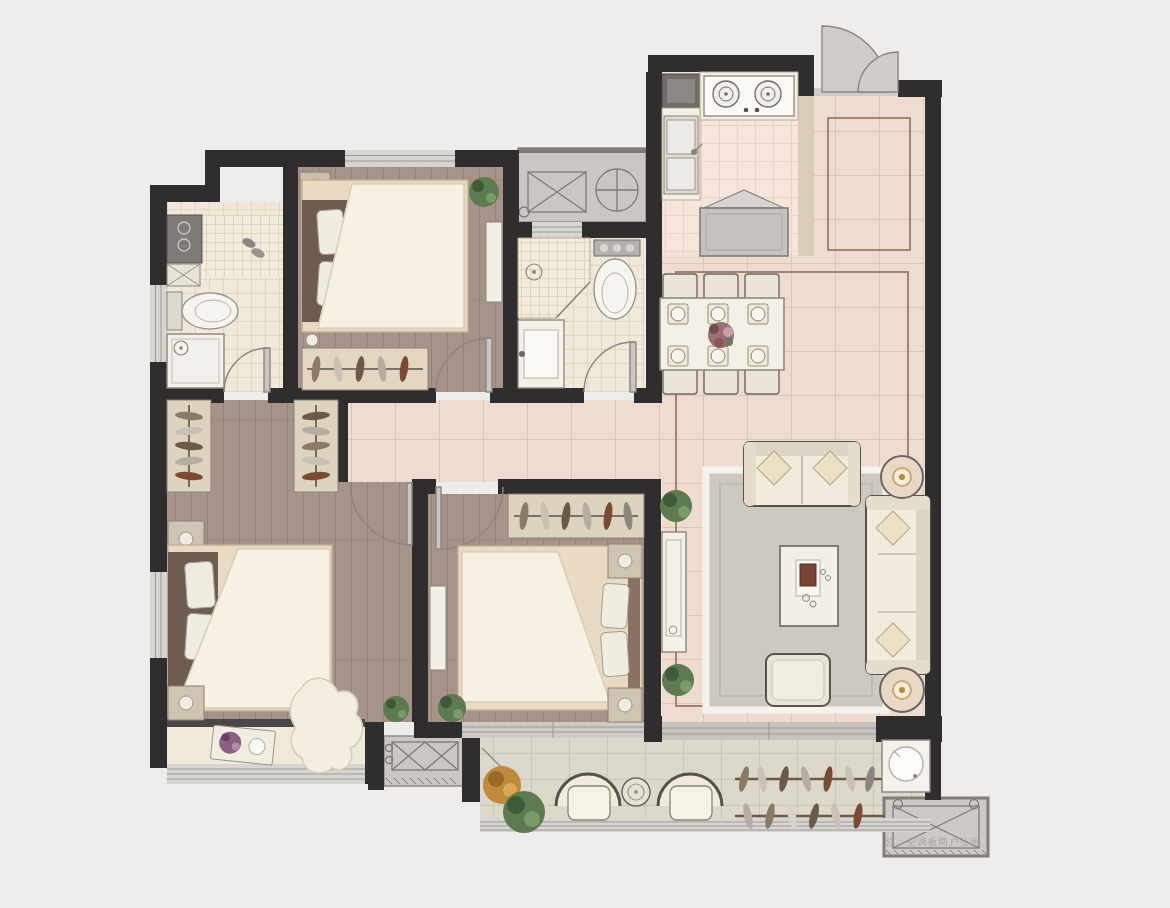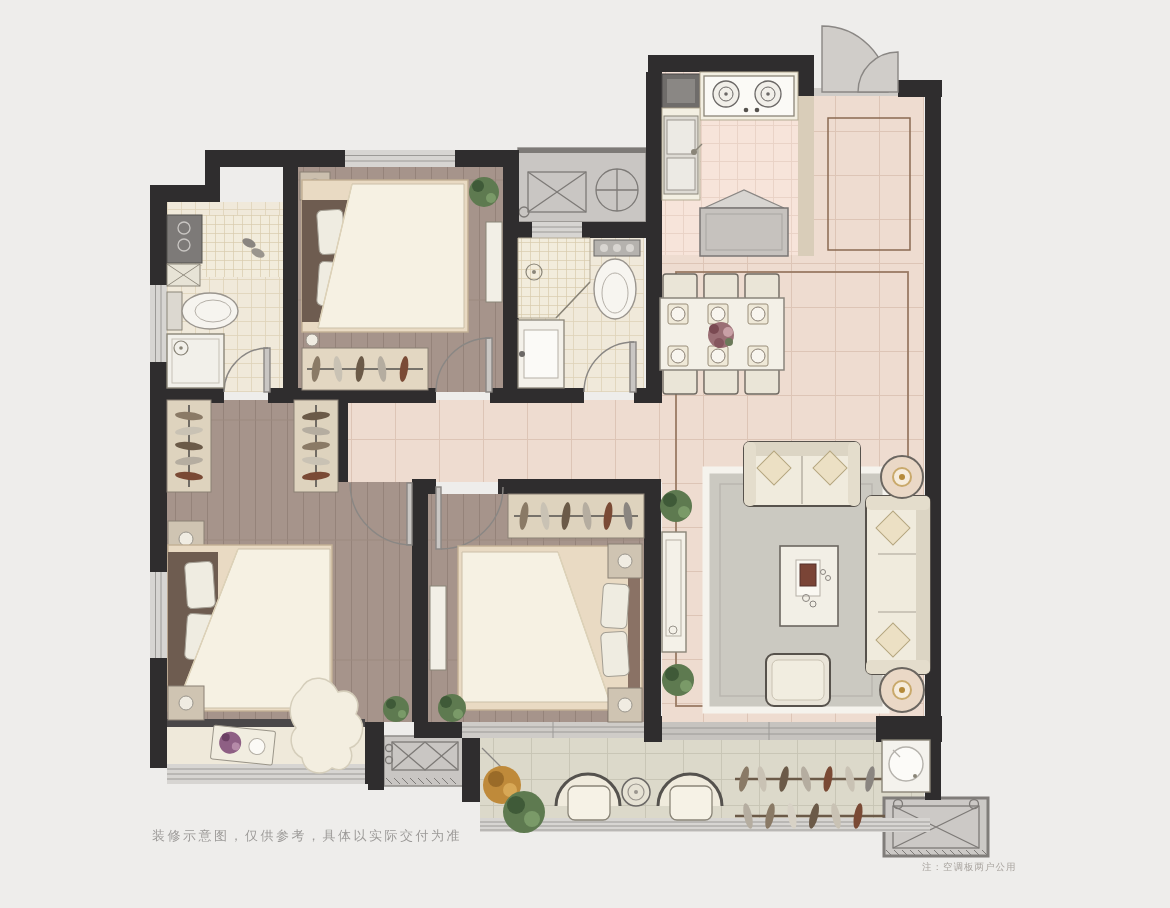--- a/index.html
+++ b/index.html
@@ -15,21 +15,21 @@
   .wall{fill:var(--wall);}
   .win{fill:#d7d5d2;}
   .winline{stroke:#9c9a97;stroke-width:1;}
   .creamf{fill:var(--cream);}
   .outl{stroke:#57524c;stroke-width:2;}
   .plat{fill:var(--platform);stroke:#8f8c89;stroke-width:1.5;}
   .pline{stroke:#7d7a77;stroke-width:1.3;fill:none;}
   .plant{fill:var(--green);}
   .caption{position:absolute;color:var(--caption);}
   #disclaimer{left:152px;top:827px;font-size:13px;letter-spacing:2.5px;}
-  #ac-note{left:886px;top:861px;font-size:9.5px;letter-spacing:1px;color:#a8a39e;margin-left:36px;}
+  #ac-note{left:886px;top:836px;font-size:9.5px;letter-spacing:1px;color:#a8a39e;}
 </style>
 </head>
 <body>
 
 <div id="stage">
 <svg id="plan" width="1170" height="908" viewBox="0 0 1170 908">
   <defs>
     <pattern id="woodp" width="16" height="120" patternUnits="userSpaceOnUse">
       <rect width="16" height="120" fill="#a6948b"></rect>
       <line x1="15.5" y1="0" x2="15.5" y2="120" stroke="#95837a" stroke-width="1"></line>
@@ -553,15 +553,14 @@
     <g>
       <rect x="882" y="740" width="48" height="52" fill="#f4f2ed" stroke="#8a8578" stroke-width="1.4"></rect>
       <circle cx="906" cy="764" r="17" fill="#fcfbf8" stroke="#b5b2ac" stroke-width="1.4"></circle>
       <circle cx="915" cy="776" r="2" fill="#8a8578"></circle>
       <path d="M893,750 L900,757" stroke="#b5b2ac" stroke-width="1.2"></path>
     </g>
   </g>
 
 </svg>
 
-<div class="caption" id="disclaimer">装修示意图，仅供参考，具体以实际交付为准</div>
 <div class="caption" id="ac-note">注：空调板两户公用</div>
 </div>
 
 </body></html>

